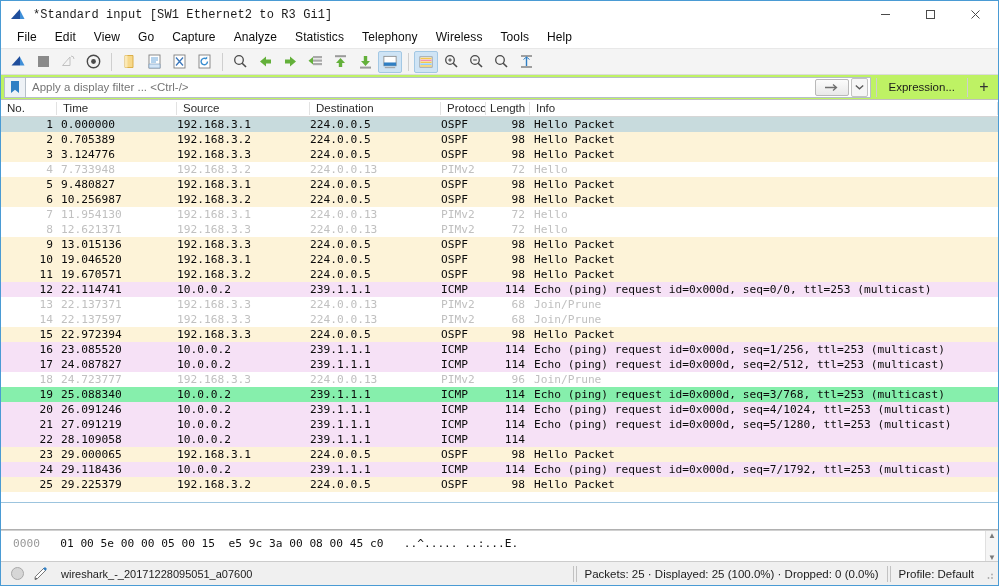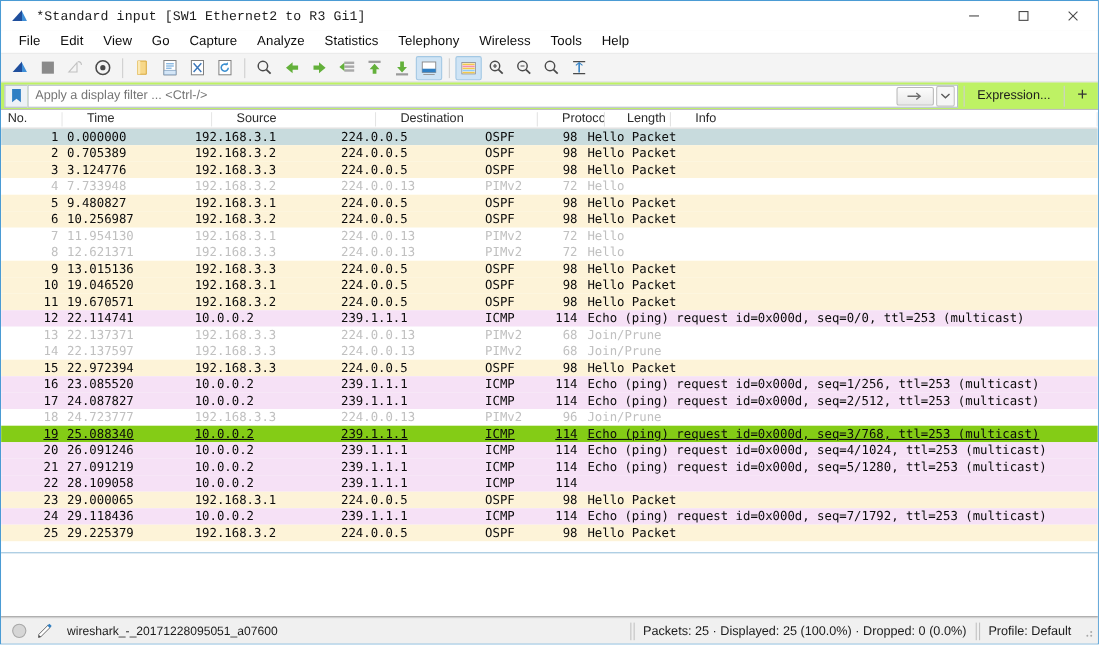--- a/index.html
+++ b/index.html
@@ -187,21 +187,20 @@
   }
   .col-header {
     height: 17px; min-height: 17px;
     background: #ffffff;
     border-bottom: 1px solid #d6d6d6;
     display: flex;
     font-size: 11.5px;
     color: #2b2b2b;
     align-items: center;
     position: relative;
-    gap: 16px;
   }
   .col-header .ch {
     padding-left: 6px;
     white-space: nowrap;
     overflow: hidden;
     height: 17px;
     line-height: 17px;
     position: relative;
   }
   .col-header .ch::after {
@@ -711,21 +710,21 @@
         </div>
         <div class="row" style="background: rgb(255, 255, 255); color: rgb(192, 192, 192);">
           <div class="c c-no">18</div>
           <div class="c c-time">24.723777</div>
           <div class="c c-src">192.168.3.3</div>
           <div class="c c-dst">224.0.0.13</div>
           <div class="c c-proto">PIMv2</div>
           <div class="c c-len">96</div>
           <div class="c c-info">Join/Prune</div>
         </div>
-        <div class="row" style="background: #84cc16; color: rgb(11, 11, 11); text-decoration: underline;">
+        <div class="row" style="background: #86efac; color: rgb(11, 11, 11);">
           <div class="c c-no">19</div>
           <div class="c c-time">25.088340</div>
           <div class="c c-src">10.0.0.2</div>
           <div class="c c-dst">239.1.1.1</div>
           <div class="c c-proto">ICMP</div>
           <div class="c c-len">114</div>
           <div class="c c-info">Echo (ping) request  id=0x000d, seq=3/768, ttl=253 (multicast)</div>
         </div>
         <div class="row" style="background: rgb(246, 225, 246); color: rgb(11, 11, 11);">
           <div class="c c-no">20</div>
@@ -778,20 +777,27 @@
           <div class="c c-dst">224.0.0.5</div>
           <div class="c c-proto">OSPF</div>
           <div class="c c-len">98</div>
           <div class="c c-info">Hello Packet</div>
         </div>
       </div>
   </div>
 
   <div class="detail-pane"></div>
 
+  <div class="bytes-pane">
+    <div class="bytes-line"><span class="bytes-off">0000</span>   <span>01 00 5e 00 00 05 00 15  e5 9c 3a 00 08 00 45 c0</span>   <span>..^..... ..:...E.</span></div>
+    <div class="bytes-scroll">
+      <span>▲</span>
+      <span>▼</span>
+    </div>
+  </div>
 
   <div class="statusbar">
     <div class="sb-circle"></div>
     <div class="sb-pencil">
       <svg width="16" height="16" viewBox="0 0 16 16">
           <path d="M2 13.5 L4.2 12.8 L13 4 L11 2 L2.2 10.8 Z" fill="#ffffff" stroke="#6a6a6a" stroke-width="0.9"></path>
           <path d="M10.2 2.8 L12.2 4.8 L14 3 L12 1 Z" fill="#2f7fc4"></path>
           <path d="M2 13.5 L4.2 12.8 L2.8 11.4 Z" fill="#4a4a4a"></path>
         </svg>
     </div>

